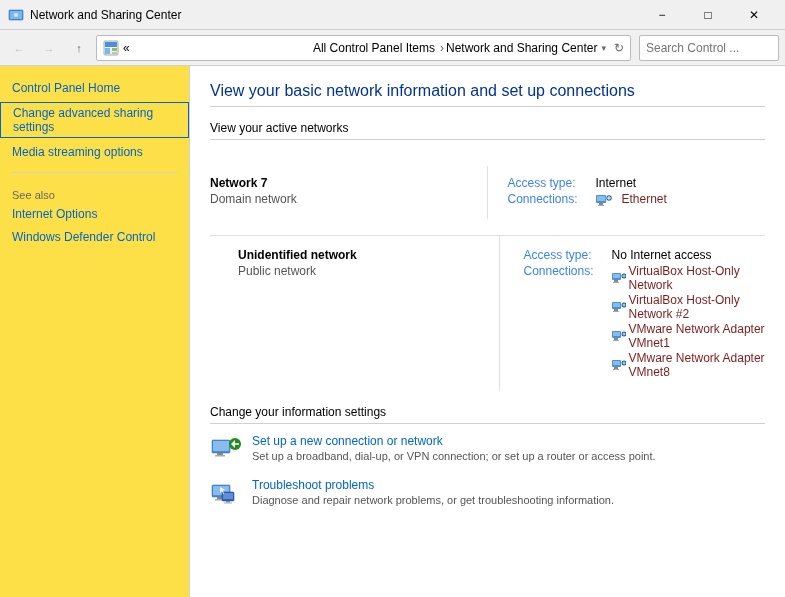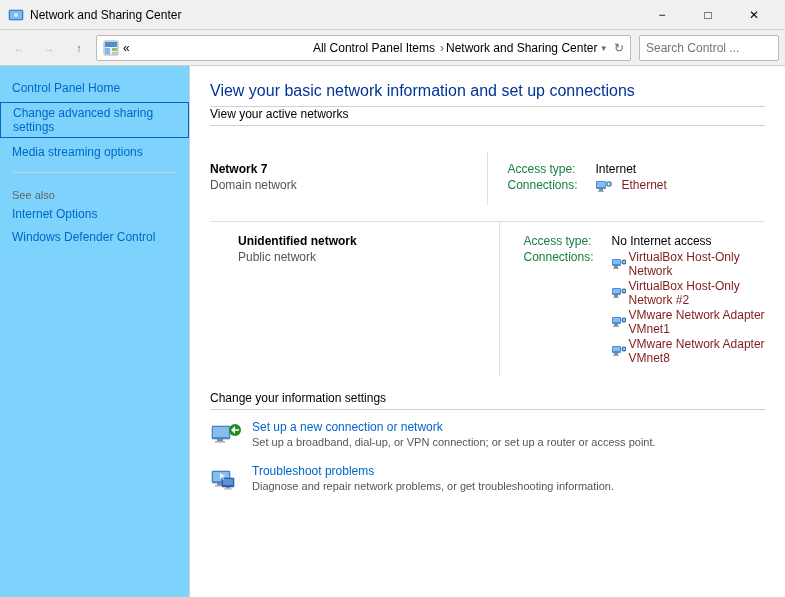--- a/index.html
+++ b/index.html
@@ -69,21 +69,21 @@
 
     
     .main-layout {
       display: flex;
       height: calc(597px - 66px);
     }
 
     
     .sidebar {
       width: 190px;
-      background: #7dd3fc;
+      background: #fde047;
       border-right: 1px solid #d0d0d0;
       padding: 12px 0;
       flex-shrink: 0;
     }
     .sidebar-link {
       display: block;
       padding: 3px 12px;
       color: #0066cc;
       text-decoration: none;
       font-size: 12px;
@@ -102,20 +102,21 @@
     .content {
       flex: 1;
       background: #fff;
       padding: 16px 20px;
       overflow-y: auto;
     }
     .page-title {
       font-size: 16px;
       color: #003399;
       font-weight: 300;
+      margin-bottom: 14px;
       padding-bottom: 6px;
       border-bottom: 1px solid #d0d0d0;
     }
     .section-header {
       font-size: 12px;
       color: #000;
       margin-bottom: 26px;
       padding-bottom: 4px;
       border-bottom: 1px solid #d0d0d0;
       display: flex; align-items: center; gap: 6px;
@@ -129,21 +130,21 @@
     .network-left {
       padding: 10px 10px 10px 0;
       border-right: 1px solid #e0e0e0;
     }
     .network-right {
       padding: 10px 0 10px 20px;
     }
     .network-name { font-weight: bold; font-size: 12px; margin-bottom: 2px; }
     .network-type { font-size: 12px; color: #555; }
     .access-row { display: flex; gap: 8px; margin-bottom: 2px; font-size: 12px; }
-    .access-label { color: #15803d; min-width: 80px; }
+    .access-label { color: #3b82f6; min-width: 80px; }
     .access-value { color: #000; }
     .connection-link { color: #7f1d1d; text-decoration: none; cursor: pointer; }
 
     .unidentified-section {
       display: grid;
       grid-template-columns: 1fr 1fr;
       gap: 4px;
       margin-bottom: 10px;
       margin-left: 28px;
     }

